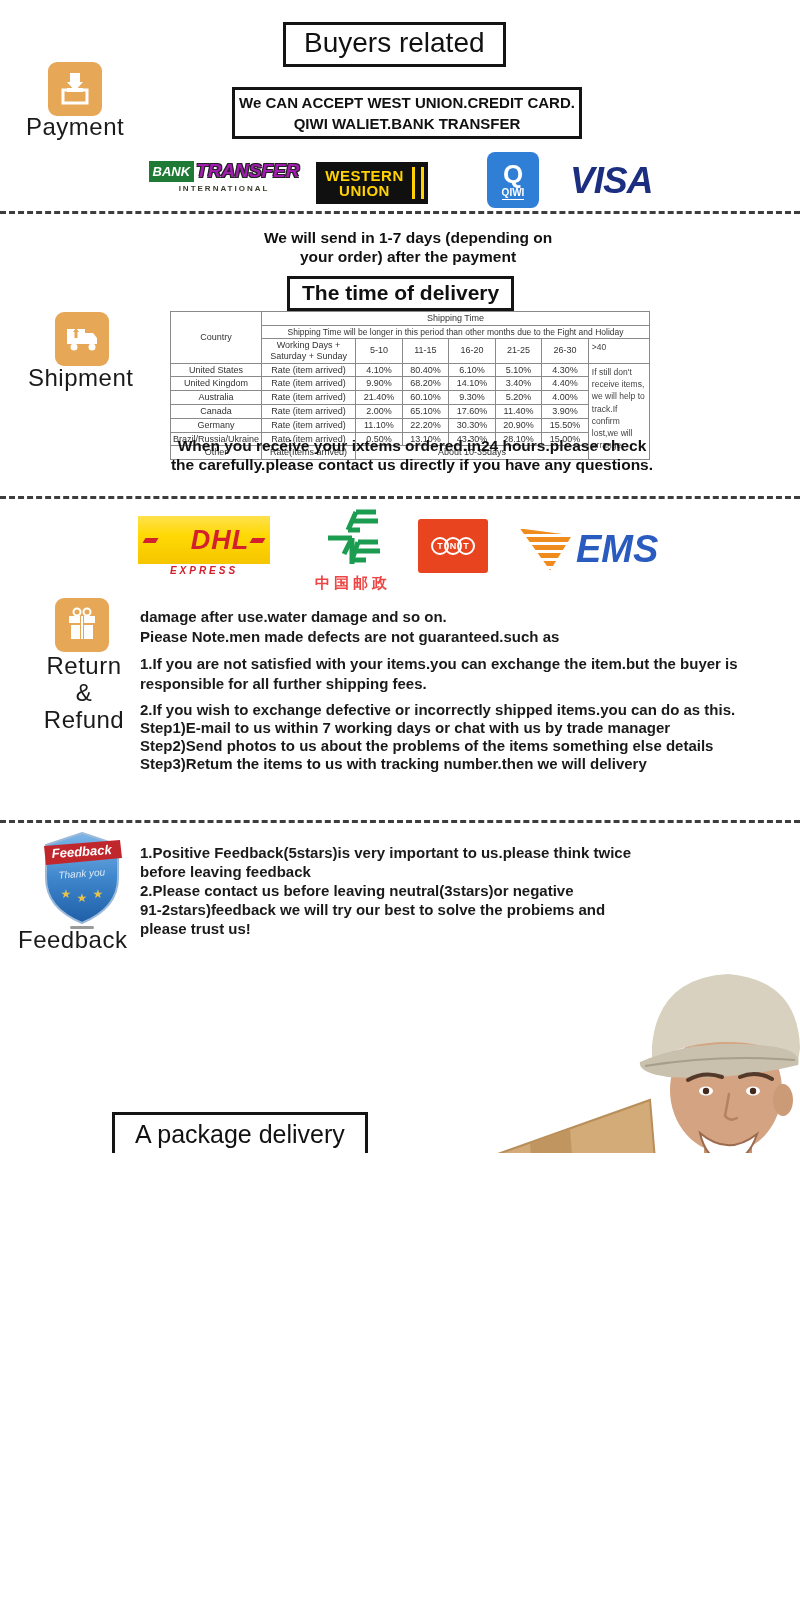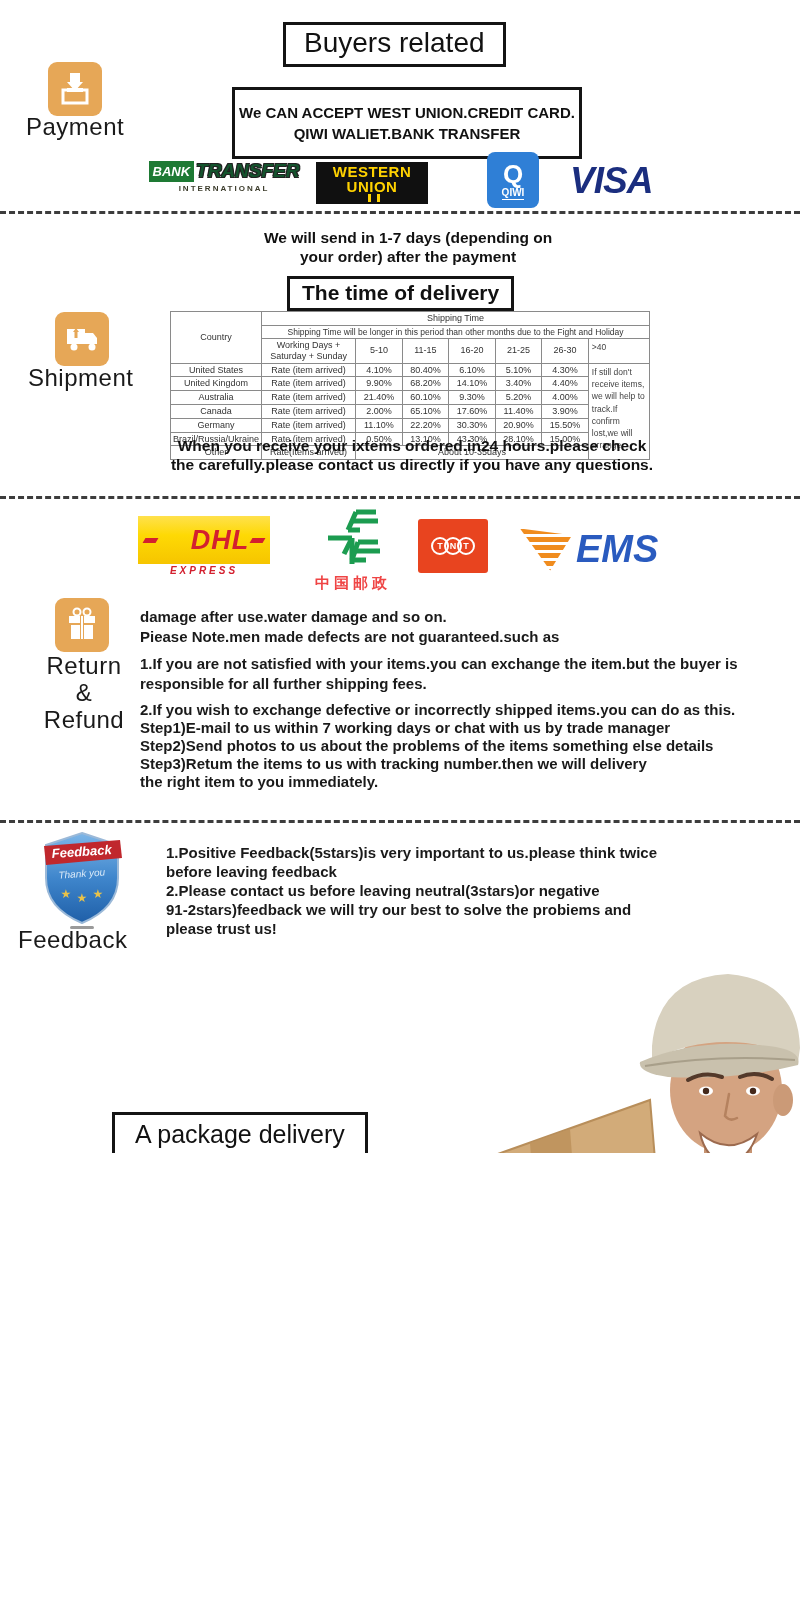--- a/index.html
+++ b/index.html
@@ -15,29 +15,29 @@
 
   
   .icon-tile { width:54px; height:54px; background:#e6a757; border-radius:9px;
                display:flex; align-items:center; justify-content:center; }
   .side-label { font-size:24px; color:#1a1a1a; letter-spacing:0.5px; }
 
   
   #buyers-box { left:283px; top:22px; font-size:28px; padding:2px 18px 5px; }
   #payment-icon { left:48px; top:62px; }
   #payment-label { left:26px; top:113px; }
-  #accept-box { left:232px; top:87px; width:350px; font-size:15px; font-weight:bold; line-height:21px; padding:12px 4px; }
+  #accept-box { left:232px; top:87px; width:350px; font-size:15px; font-weight:bold; line-height:21px; padding:2px 4px; }
   #bank-transfer { left:163px; top:160px; width:122px; text-align:center; }
   .bt-line { display:flex; align-items:center; justify-content:center; }
   .bt-bank { background:#1e7a34; color:#fff; font-weight:bold; font-size:13px; padding:3px 4px; font-style:italic; }
-  .bt-transfer { color:#14532d; font-style:italic; font-weight:800; font-size:19px; letter-spacing:0;
+  .bt-transfer { color:#a21caf; font-style:italic; font-weight:800; font-size:19px; letter-spacing:0;
                  text-shadow:-1px 1px 0 #222, 1px 1px 0 #222, 1px -1px 0 #222, -1px -1px 0 #222; margin-left:2px; }
   .bt-sub { font-size:8px; color:#3c3c2c; letter-spacing:2px; margin-top:2px; font-weight:bold; }
 
-  #western-union { left:316px; top:162px; width:112px; height:42px; background:#101010; display:flex; align-items:center; padding:2px 4px;flex-direction:column; }
+  #western-union { left:316px; top:162px; width:112px; height:42px; background:#101010; display:flex; align-items:center; padding:2px 4px; }
   .wu-text { color:#ffd200; font-weight:800; font-size:15px; line-height:15px; text-align:center; flex:1; letter-spacing:0.5px; }
   .wu-bars { width:12px; height:32px; border-left:3px solid #ffd200; border-right:3px solid #ffd200; margin-left:3px; }
 
   #qiwi { left:487px; top:152px; width:52px; height:56px; background:#2f7fd6; border-radius:8px;
           display:flex; flex-direction:column; align-items:center; justify-content:center; }
   .qiwi-q { color:#fff; font-size:26px; font-weight:bold; line-height:26px; }
   .qiwi-label { color:#fff; font-size:10px; font-weight:bold; border-bottom:1px solid #fff; line-height:12px; }
 
   #visa { left:570px; top:160px; font-style:italic; font-weight:800; font-size:37px; color:#1b2e7f; letter-spacing:-1px; }
 
@@ -82,21 +82,21 @@
   #return-icon { left:55px; top:598px; }
   #return-label { left:14px; top:652px; width:140px; text-align:center; line-height:27px; }
   #return-text { left:140px; top:607px; width:645px; font-size:15px; font-weight:bold; color:#1a1a1a; }
   #return-text .para { margin-bottom:7px; }
   #return-text .ln { line-height:20px; }
   #return-text .steps .ln { line-height:18px; }
 
   
   #feedback-badge { left:40px; top:830px; }
   #feedback-label { left:18px; top:926px; }
-  #feedback-text { left:140px; top:843px; width:580px; font-size:15px; font-weight:bold; color:#1a1a1a;margin-left:26px; }
+  #feedback-text { left:140px; top:843px; width:580px; font-size:15px; font-weight:bold; color:#1a1a1a; }
   #feedback-text .ln { line-height:19px; }
 
   
   #photo { left:0; top:950px; }
   #package-box { left:112px; top:1112px; font-size:25px; padding:5px 20px 8px; background:#fff; }
 </style>
 </head>
 <body>
 
 <div id="page">
@@ -303,21 +303,20 @@
     </div>
     <div class="para">
       <div class="ln">1.If you are not satisfied with your items.you can exchange the item.but the buyer is</div>
       <div class="ln">responsible for all further shipping fees.</div>
     </div>
     <div class="para steps">
       <div class="ln">2.If you wish to exchange defective or incorrectly shipped items.you can do as this.</div>
       <div class="ln">Step1)E-mail to us within 7 working days or chat with us by trade manager</div>
       <div class="ln">Step2)Send photos to us about the problems of the items something else details</div>
       <div class="ln">Step3)Retum the items to us with tracking number.then we will delivery</div>
-      <div class="ln">the right item to you immediately.</div>
     </div>
   </div>
 
   <div class="divider" style="top:820px"></div>
 
   <div class="abs" id="feedback-badge">
     <svg width="84" height="100" viewBox="0 0 84 100">
       <defs>
         <linearGradient id="shieldGrad" x1="0" y1="0" x2="0" y2="1">
           <stop offset="0" stop-color="#7db6e8"></stop>

